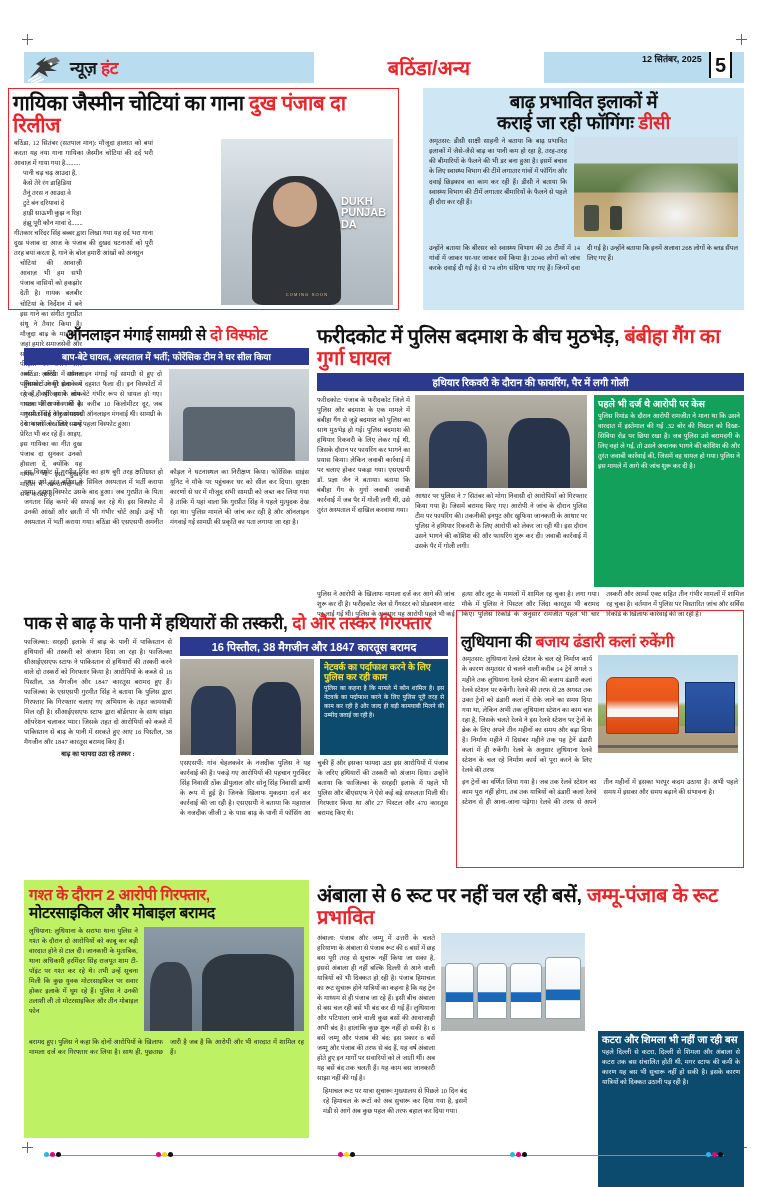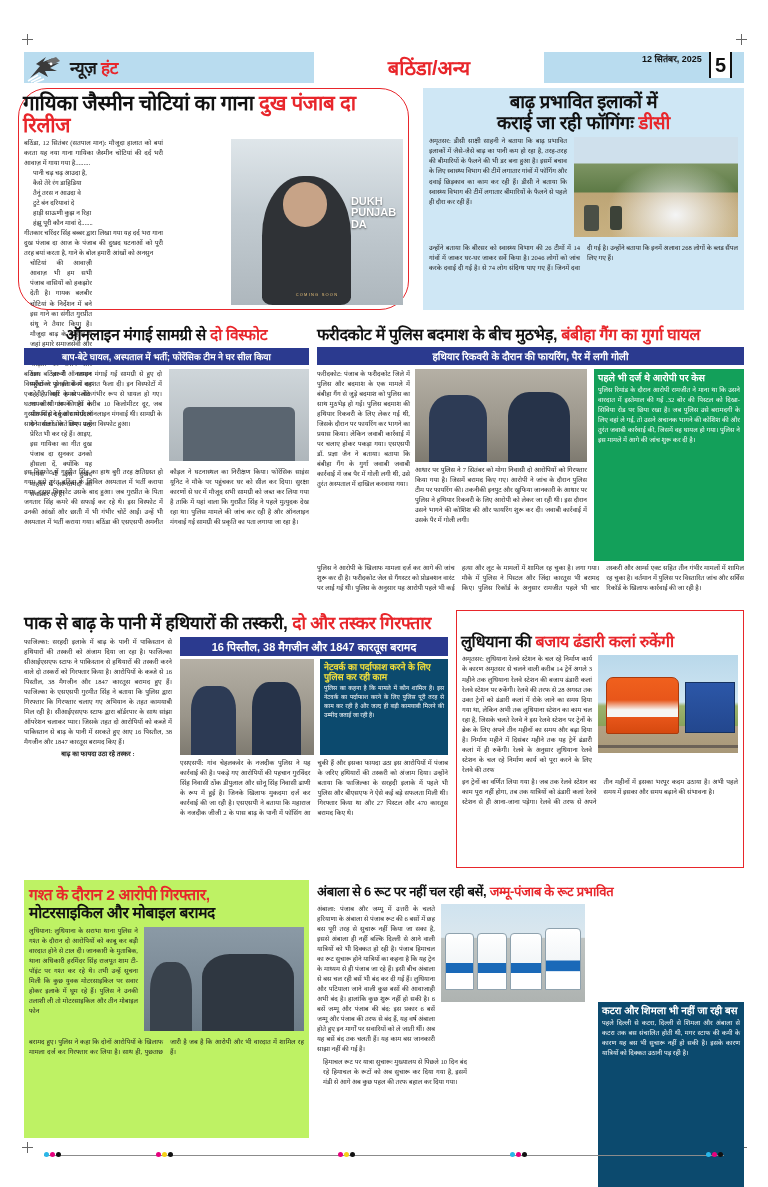--- a/index.html
+++ b/index.html
@@ -200,21 +200,21 @@
     </div>
     <div class="mh-center">
       <div class="mh-section">बठिंडा/अन्य</div>
     </div>
     <div class="mh-right">
       <div class="mh-date">12 सितंबर, 2025</div>
       <div class="mh-pageno">5</div>
     </div>
   </div>
 
-  <div class="blk boxed" style="left:18px;top:88px;width:391px;height:222px;border-radius:29px;">
+  <div class="blk boxed" style="left:8px;top:88px;width:391px;height:222px;">
     <div class="hl" style="font-size:20.5px;padding:3px 4px 2px;">
       <span>गायिका जैस्मीन चोटियां का गाना </span><span class="red">दुख पंजाब दा रिलीज</span>
     </div>
     <div style="position:relative;padding:0 5px 4px;">
       <div class="photo ph-singer" style="float:right;width:172px;height:166px;margin:1px 0 3px 5px;">
         <div class="capt">
           <span>DUKH</span><br>
           <span>PUNJAB</span><br>
           <span>DA</span>
         </div>
@@ -265,21 +265,21 @@
       <div class="photo ph-home" style="float:right;width:140px;height:92px;margin:0 0 4px 6px;"></div>
       <div style="clear:both;"></div>
       <div class="body-txt col2" style="margin-top:2px;">
         <span>इस विस्फोट में गुरप्रीत सिंह का हाथ बुरी तरह क्षतिग्रस्त हो गया। उसे तुरंत बठिंडा के सिविल अस्पताल में भर्ती कराया गया। दूसरा विस्फोट उसके बाद हुआ। जब गुरप्रीत के पिता जगतार सिंह कमरे की सफाई कर रहे थे। इस विस्फोट में उनकी आंखों और छाती में भी गंभीर चोटें आईं। उन्हें भी अस्पताल में भर्ती कराया गया।</span>
         <span>बठिंडा की एसएसपी अमनीत कौड़ल ने घटनास्थल का निरीक्षण किया। फोरेंसिक साइंस यूनिट ने मौके पर पहुंचकर घर को सील कर दिया। सुरक्षा कारणों से घर में मौजूद सभी सामग्री को जब्त कर लिया गया है ताकि में यहां वाला कि गुरप्रीत सिंह ने पहले मुत्युदक देख रहा था। पुलिस मामले की जांच कर रही है और ऑनलाइन मंगवाई गई सामग्री की प्रकृति का पता लगाया जा रहा है।</span>
       </div>
     </div>
   </div>
 
   <div class="blk" style="left:317px;top:322px;width:427px;height:272px;">
-    <div class="hl" style="font-size:16px;padding:4px 0 4px;">
+    <div class="hl" style="font-size:20px;padding:4px 0 4px;">
       <span>फरीदकोट में पुलिस बदमाश के बीच मुठभेड़, </span><span class="red">बंबीहा गैंग का गुर्गा घायल</span>
     </div>
     <div class="subbar" style="font-size:10px;">हथियार रिकवरी के दौरान की फायरिंग, पैर में लगी गोली</div>
     <div style="padding:4px 0 0;position:relative;">
       <div class="body-txt" style="float:left;width:93px;">
         <span>फरीदकोट: पंजाब के फरीदकोट जिले में पुलिस और बदमाश के एक मामले में बंबीहा गैंग से जुड़े बदमाश को पुलिस का साथ मुठभेड़ हो गई। पुलिस बदमाश की हथियार रिकवरी के लिए लेकर गई थी, जिसके दौरान पर फायरिंग कर भागने का प्रयास किया। लेकिन जवाबी कार्रवाई में पर चलाए होकर पकड़ा गया। एसएसपी डॉ. प्रज्ञा जैन ने बताया। बताया कि बंबीहा गैंग के गुर्गा जवाबी जवाबी कार्रवाई में जब पैर में गोली लगी थी, उसे तुरंत अस्पताल में दाखिल करवाया गया।</span>
       </div>
       <div class="photo ph-police" style="float:left;width:172px;height:93px;margin:0 5px;"></div>
       <div class="greenbox" style="float:right;width:150px;height:192px;">
         <div class="gb-h">पहले भी दर्ज थे आरोपी पर केस</div>
@@ -348,21 +348,21 @@
     </div>
     <div style="padding:0 5px 4px;">
       <div class="photo ph-crowd" style="float:right;width:160px;height:104px;margin:1px 0 4px 6px;"></div>
       <div class="body-txt" style="float:left;width:109px;">लुधियाना: लुधियाना के सराभा थाना पुलिस ने गश्त के दौरान दो आरोपियों को काबू कर बड़ी वारदात होने से टाल दी। जानकारी के मुताबिक, थाना अधिकारी हरमिंदर सिंह राजपूत शाम टी-पॉइंट पर गश्त कर रहे थे। तभी उन्हें सूचना मिली कि कुछ युवक मोटरसाइकिल पर सवार होकर इलाके में घूम रहे हैं। पुलिस ने उनकी तलाशी ली तो मोटरसाइकिल और तीन मोबाइल फोन</div>
       <div style="clear:both;"></div>
       <div class="body-txt col2" style="margin-top:2px;">बरामद हुए। पुलिस ने कहा कि दोनों आरोपियों के खिलाफ मामला दर्ज कर गिरफ्तार कर लिया है। साथ ही, पुछताछ जारी है जब है कि आरोपी और भी वारदात में शामिल रह हैं।</div>
     </div>
   </div>
 
   <div class="blk" style="left:317px;top:880px;width:427px;height:258px;">
-    <div class="hl" style="font-size:13px;padding:5px 0 5px;">
+    <div class="hl" style="font-size:20px;padding:5px 0 5px;">
       <span>अंबाला से 6 रूट पर नहीं चल रही बसें, </span><span class="red">जम्मू-पंजाब के रूट प्रभावित</span>
     </div>
     <div style="position:relative;">
       <div class="body-txt" style="float:left;width:118px;">
         <span>अंबाला: पंजाब और जम्मू में उत्तरी के चलते हरियाणा के अंबाला से पंजाब रूट की 6 बसों में छह बस पूरी तरह से सुचारू नहीं किया जा सका है, इससे अंबाला ही नहीं बल्कि दिल्ली से आने वाली यात्रियों को भी दिक्कत हो रही है। पंजाब हिमाचल का रूट सुचारू होने यात्रियों का कहना है कि यह ट्रेन के माध्यम से ही पंजाब जा रहे हैं। इसी बीच अंबाला से बस चल रही बसें भी बंद कर दी गई हैं। लुधियाना और पटियाला जाने वाली कुछ बसों की आवाजाही अभी बंद है। हालांकि कुछ शुरू नहीं हो सकी है।</span>
         <span>6 बसें जम्मू और पंजाब की बंद: इस प्रकार 6 बसें जम्मू और पंजाब की तरफ से बंद हैं, यह वर्ष अंबाला होते हुए इन मार्गों पर सवारियों को ले जाती थीं। अब यह बसें बंद तक चलती हैं। यह काम बस जानकारी साझा नहीं की गई है।</span>
       </div>
       <div class="photo ph-bus" style="float:left;width:144px;height:98px;margin:0 6px;">
         <i style="left:3%;width:20%;"></i>
         <i style="left:25%;width:21%;"></i>

